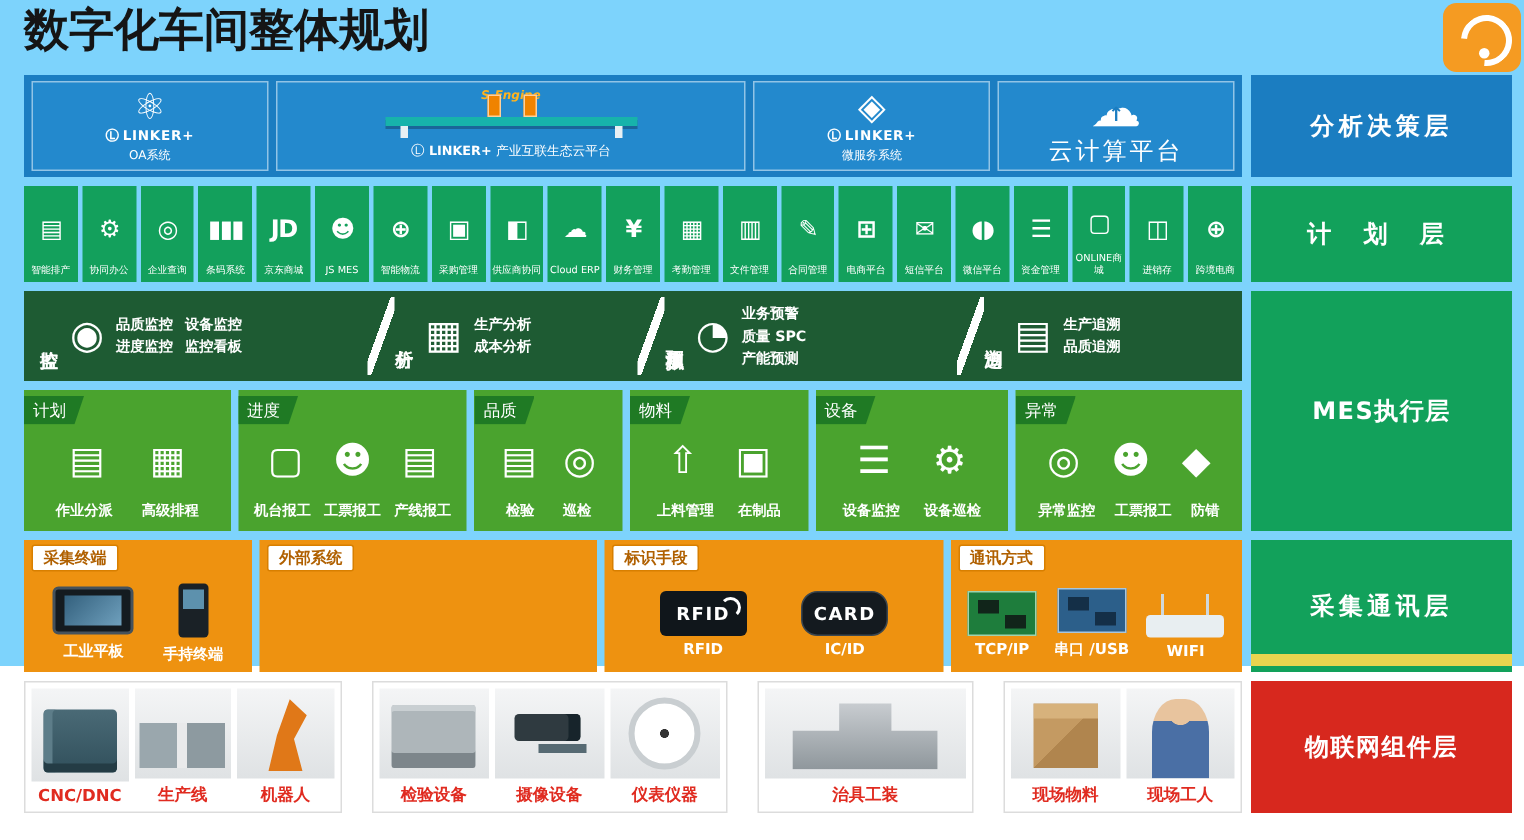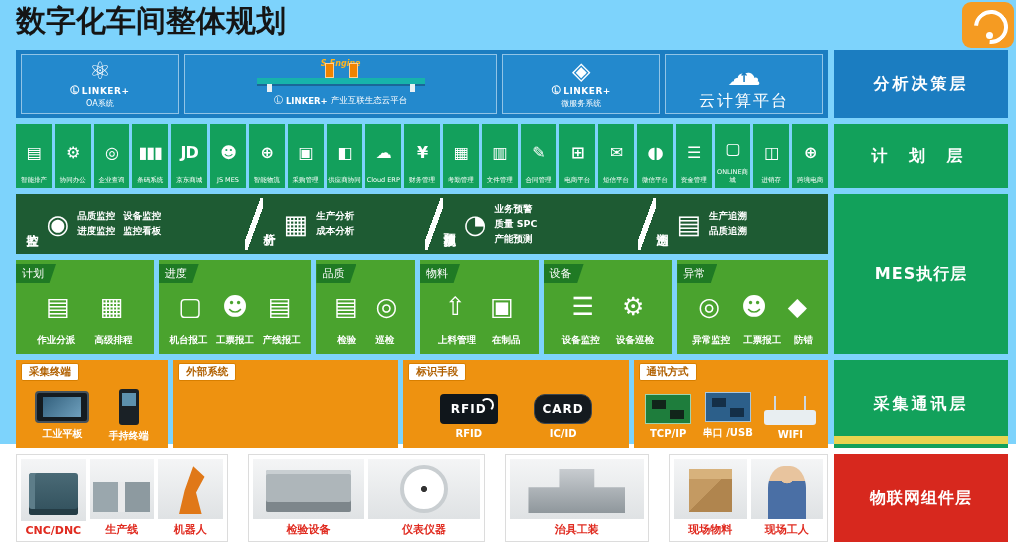--- a/index.html
+++ b/index.html
@@ -504,20 +504,24 @@
             <figcaption class="r6label">机器人</figcaption>
           </figure>
         </div>
       <div class="r6panel" style="flex:250">
 
           <figure class="r6card">
             <div class="photo" data-img="inspection"></div>
             <figcaption class="r6label">检验设备</figcaption>
           </figure>
 
+          <figure class="r6card">
+            <div class="photo" data-img="camera"></div>
+            <figcaption class="r6label">摄像设备</figcaption>
+          </figure>
 
           <figure class="r6card">
             <div class="photo" data-img="gauge"></div>
             <figcaption class="r6label">仪表仪器</figcaption>
           </figure>
         </div>
       <div class="r6panel" style="flex:148">
 
 
           <figure class="r6card">

